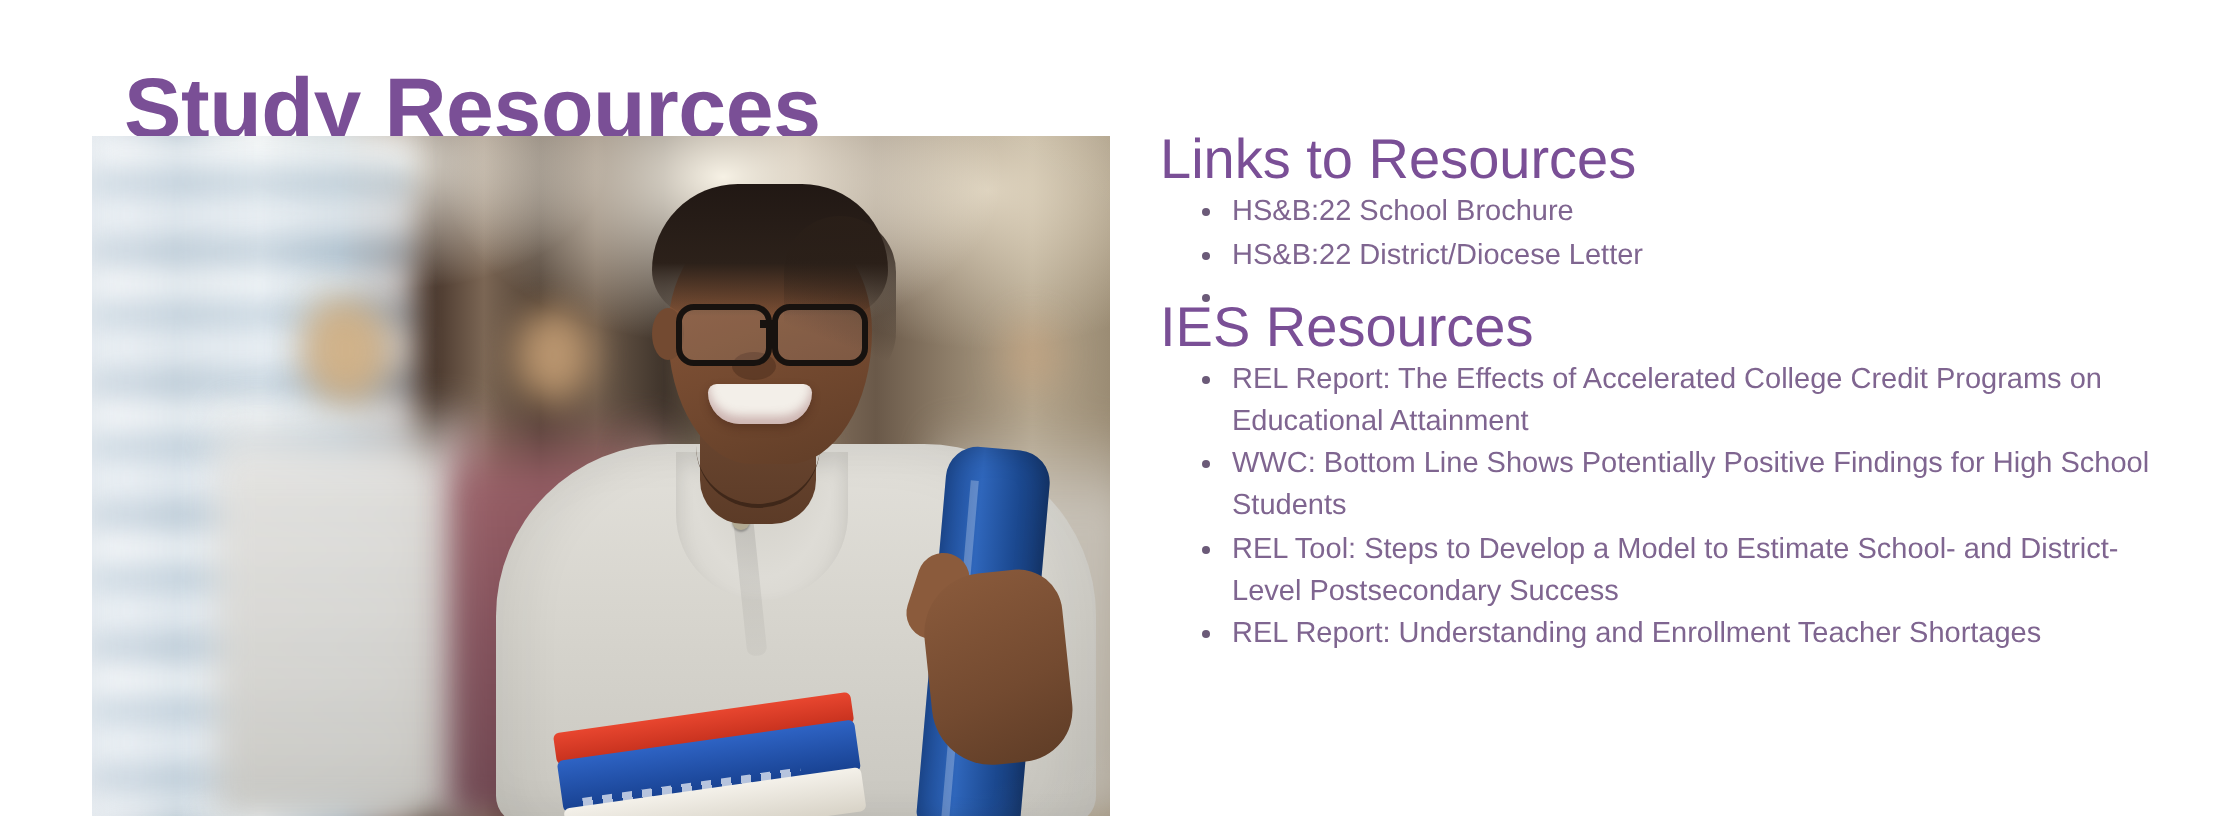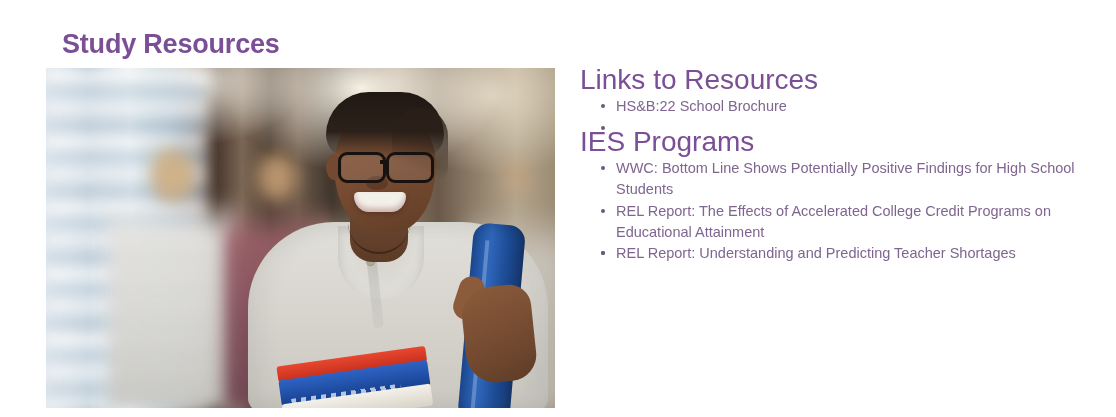--- a/index.html
+++ b/index.html
@@ -13,21 +13,21 @@
     font-family: "Liberation Sans", sans-serif;
     overflow: hidden;
     position: relative;
   }
 
   
   .page-title {
     position: absolute;
     left: 62px;
     top: 6px;
-    font-size: 27px;
+    font-size: 43px;
     font-weight: bold;
     color: #7a4f96;
     letter-spacing: -0.2px;
     line-height: 40px;
     white-space: nowrap;
   }
 
   
   .photo-frame {
     position: absolute;
@@ -392,38 +392,43 @@
 
   <div class="section">
     <h2 class="section-heading">Links to Resources</h2>
     <ul class="res-list">
       <li>
         <span class="bullet"></span>
         <a href="#">HS&amp;B:22 School Brochure</a>
       </li>
       <li>
         <span class="bullet"></span>
+        <a href="#">HS&amp;B:22 District/Diocese Letter</a>
+      </li>
+      <li>
+        <span class="bullet"></span>
       </li>
     </ul>
   </div>
 
   <div class="section">
-    <h2 class="section-heading">IES Programs</h2>
+    <h2 class="section-heading">IES Resources</h2>
     <ul class="res-list">
       <li>
         <span class="bullet"></span>
+        <a href="#">REL Report: The Effects of Accelerated College Credit Programs on Educational Attainment</a>
+      </li>
+      <li>
+        <span class="bullet"></span>
         <a href="#">WWC: Bottom Line Shows Potentially Positive Findings for High School Students</a>
       </li>
       <li>
         <span class="bullet"></span>
-        <a href="#">REL Report: The Effects of Accelerated College Credit Programs on Educational Attainment</a>
-      </li>
-      <li>
-        <span class="bullet"></span>
-      </li>
-      <li>
-        <span class="bullet"></span>
-        <a href="#">REL Report: Understanding and Predicting Teacher Shortages</a>
+        <a href="#">REL Tool: Steps to Develop a Model to Estimate School- and District-Level Postsecondary Success</a>
+      </li>
+      <li>
+        <span class="bullet"></span>
+        <a href="#">REL Report: Understanding and Enrollment Teacher Shortages</a>
       </li>
     </ul>
   </div>
 
 </div>
 
 </body></html>

